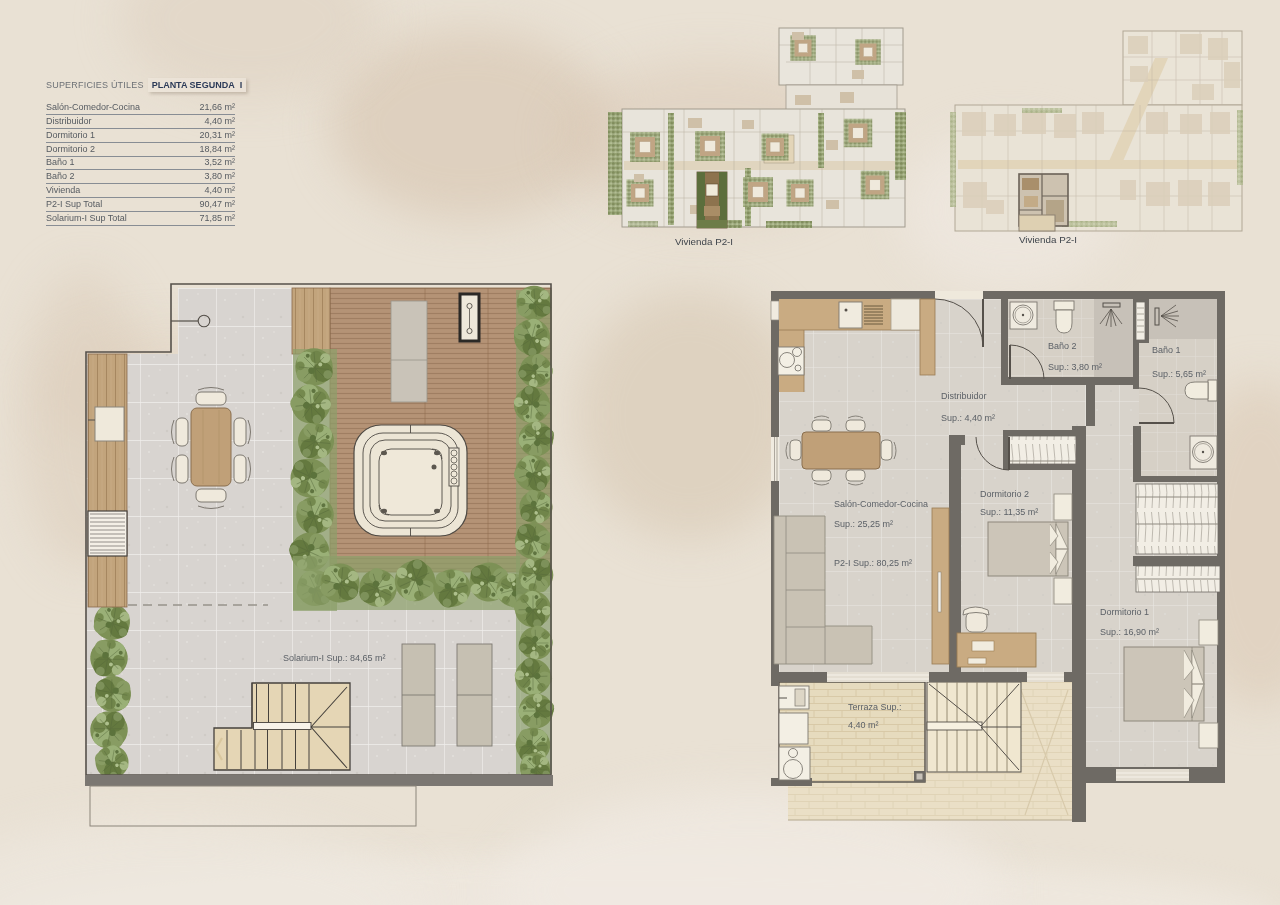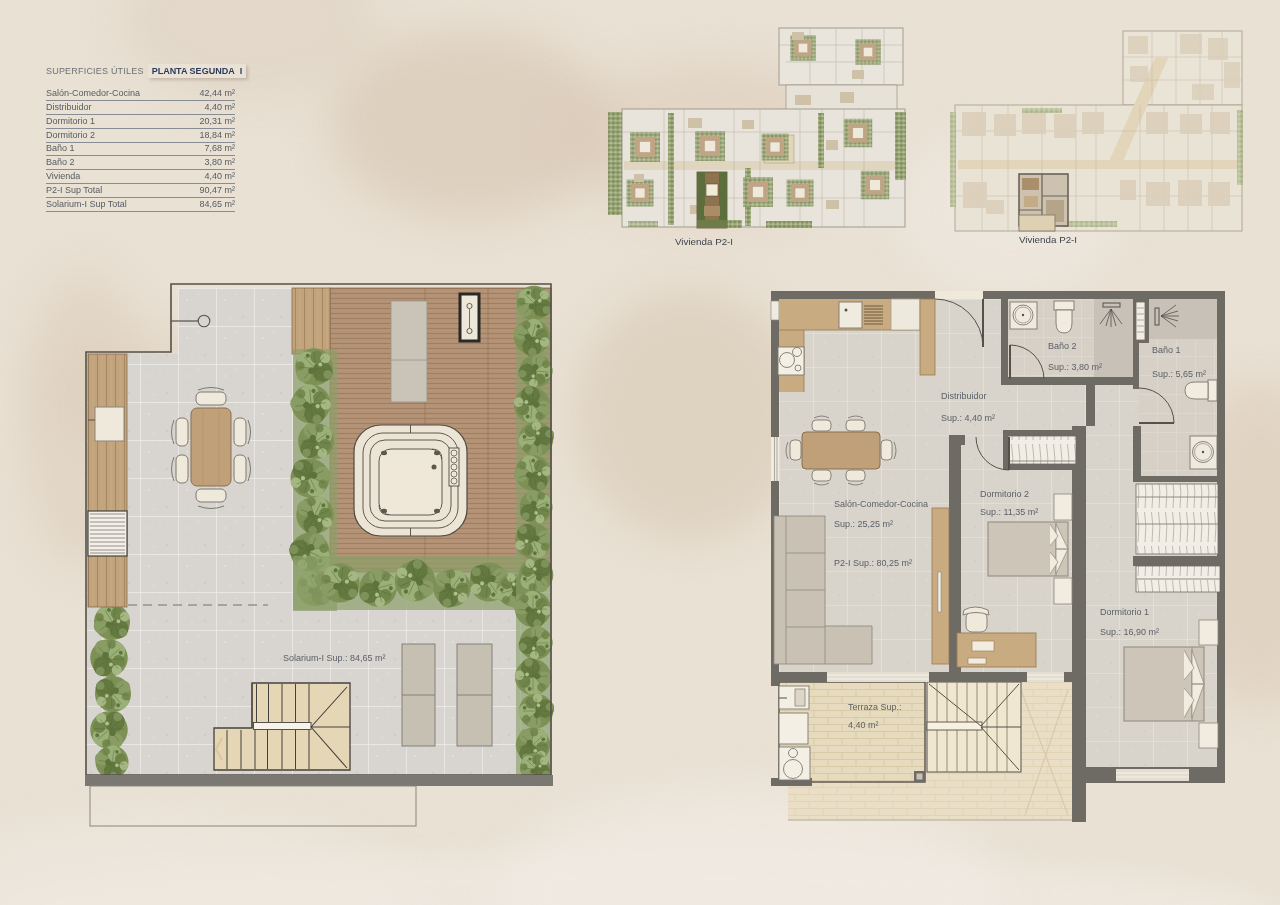--- a/index.html
+++ b/index.html
@@ -1,18 +1,18 @@
 <!DOCTYPE html>
 <html><head>
 <meta charset="utf-8">
 <style>
 html,body{margin:0;padding:0}
 #page{position:relative;width:1280px;height:905px;background:#e9e1d4;overflow:hidden;font-family:"Liberation Sans",sans-serif}
 .blob{position:absolute;border-radius:50%;filter:blur(22px)}
-#tbl{position:absolute;left:46px;top:66px;width:189px;color:#565b61}
+#tbl{position:absolute;left:46px;top:80px;width:189px;color:#565b61}
 #tbl .hdr{font-size:9px;white-space:nowrap}
 #tbl .hdr .h1{color:#6d7176;letter-spacing:.2px}
 #tbl .hdr .h2{color:#2c3b58;font-weight:bold;font-size:9.5px;background:rgba(238,231,219,.65);box-shadow:2px 2px 3px rgba(110,95,75,.28);padding:2px 4px;margin-left:4px;font-size:9px}
 #tbl .rows{margin-top:11px}
 #tbl .row{height:13.9px;border-bottom:1px solid #888d94;font-size:9px;display:flex;justify-content:space-between;align-items:flex-end;padding-bottom:2px;box-sizing:border-box}
 svg{position:absolute;display:block}
 svg text{font-family:"Liberation Sans",sans-serif}
 .lbl{fill:#5c6167;font-size:9px}
 .lblb{fill:#3e444b;font-size:9.8px}
 </style>
@@ -30,53 +30,53 @@
 <div class="blob" style="left:120px;top:-60px;width:260px;height:160px;background:rgba(218,202,184,.4)"></div>
 <div class="blob" style="left:500px;top:790px;width:500px;height:200px;background:rgba(240,234,226,.8)"></div>
 <div class="blob" style="left:-80px;top:820px;width:500px;height:180px;background:rgba(238,232,224,.7)"></div>
 <div class="blob" style="left:900px;top:130px;width:220px;height:160px;background:rgba(240,234,226,.6)"></div>
 
 <div id="tbl">
   <div class="hdr"><span class="h1">SUPERFICIES ÚTILES</span><span class="h2">PLANTA SEGUNDA&nbsp; I</span></div>
   <div class="rows">
     <div class="row">
           <span>Salón-Comedor-Cocina</span>
-          <span>42,44 m²</span>
+          <span>21,66 m²</span>
         </div>
     <div class="row">
           <span>Distribuidor</span>
           <span>4,40 m²</span>
         </div>
     <div class="row">
           <span>Dormitorio 1</span>
           <span>20,31 m²</span>
         </div>
     <div class="row">
           <span>Dormitorio 2</span>
           <span>18,84 m²</span>
         </div>
     <div class="row">
           <span>Baño 1</span>
-          <span>7,68 m²</span>
+          <span>3,52 m²</span>
         </div>
     <div class="row">
           <span>Baño 2</span>
           <span>3,80 m²</span>
         </div>
     <div class="row">
           <span>Vivienda</span>
           <span>4,40 m²</span>
         </div>
     <div class="row">
           <span>P2-I Sup Total</span>
           <span>90,47 m²</span>
         </div>
     <div class="row">
           <span>Solarium-I Sup Total</span>
-          <span>84,65 m²</span>
+          <span>71,85 m²</span>
         </div>
   </div>
 </div>
 
 <svg id="kp1" style="left:600px;top:22px" width="345" height="232" viewBox="600 22 345 232">
 <defs>
 <pattern id="gdots" width="4.5" height="4.5" patternUnits="userSpaceOnUse">
   <rect width="4.5" height="4.5" fill="#a0ab81"></rect>
   <circle cx="1.3" cy="1.5" r="1.4" fill="#7f8c5b"></circle>
   <circle cx="3.6" cy="3.8" r="1.2" fill="#b4c094"></circle>

